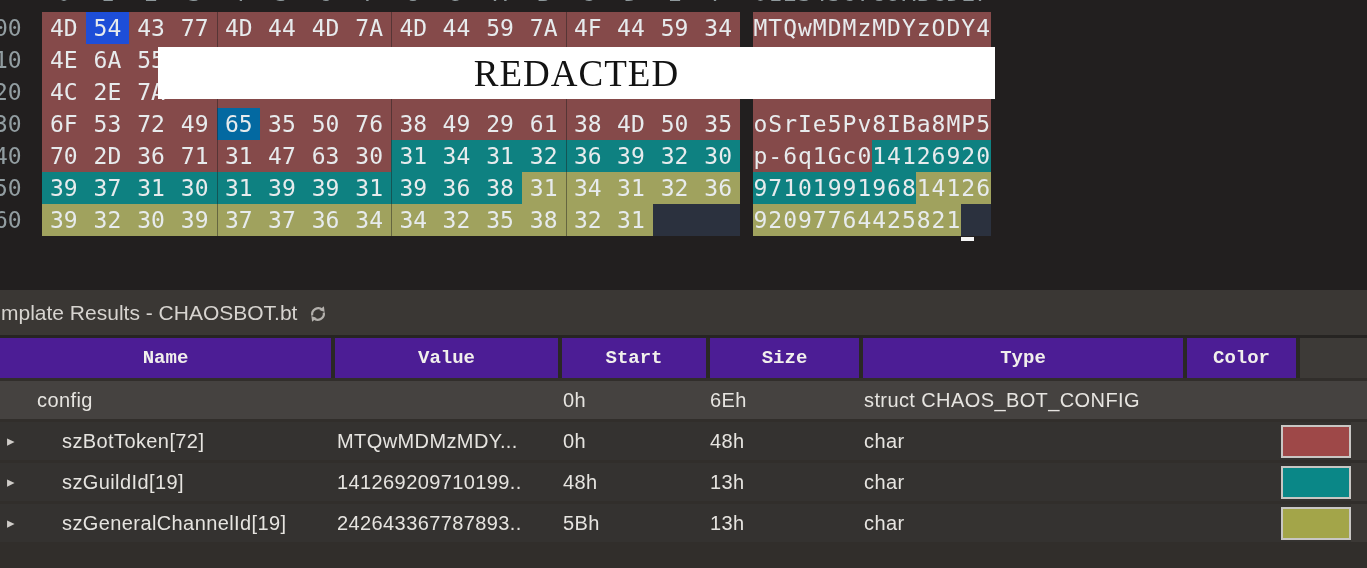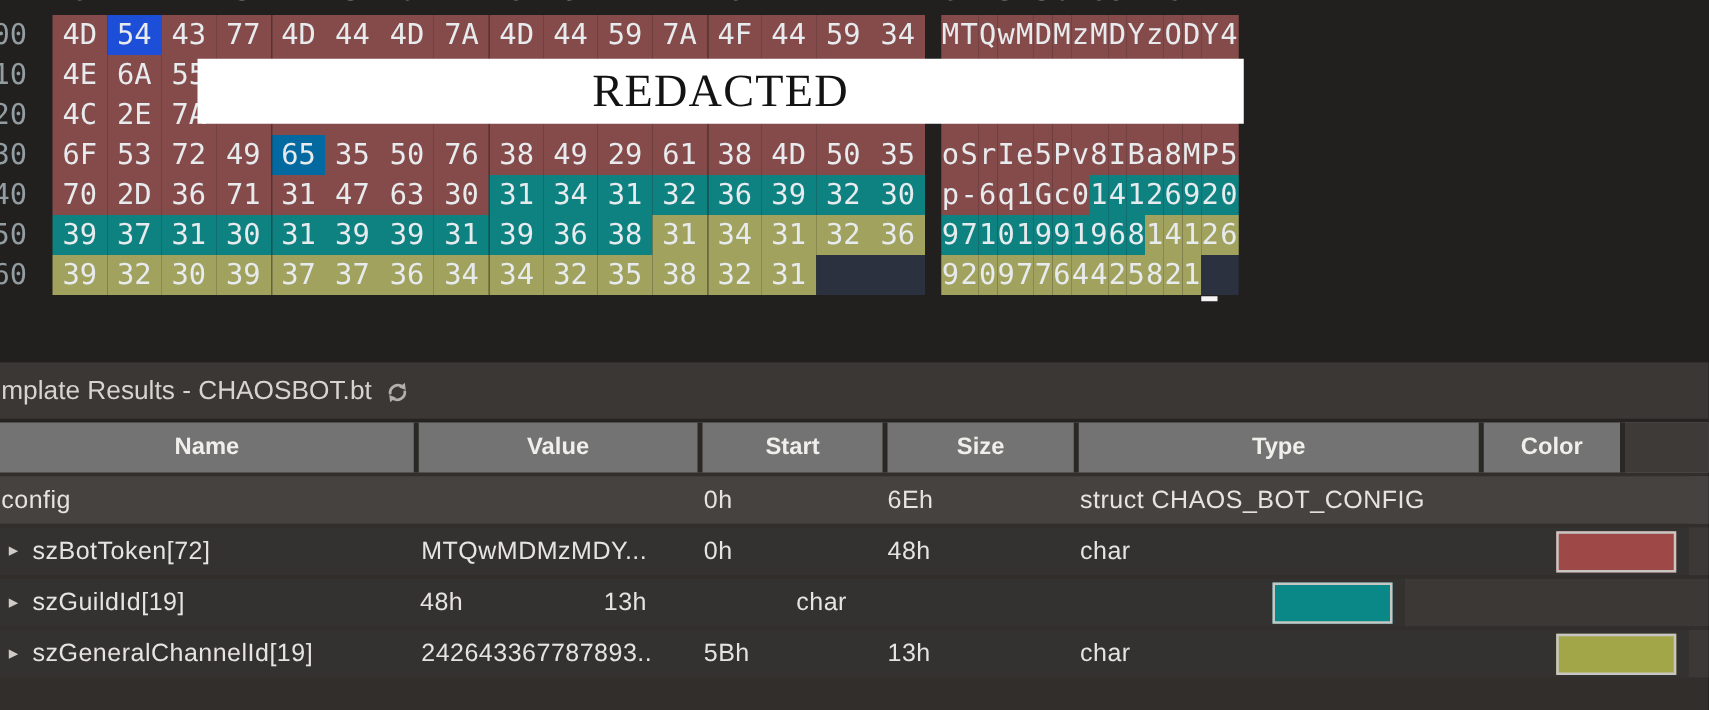--- a/index.html
+++ b/index.html
@@ -39,32 +39,32 @@
 
   
   .panel { position:absolute; left:0; top:290px; width:1367px; height:278px; background:#312E2B; }
   .panel-title-bar {
     height:48px; background:#3A3734; border-bottom:3px solid #262422;
     display:flex; align-items:center; padding-left:1px;
   }
   .panel-title { font-size:21px; color:#D7D4D0; }
   .refresh-icon { margin-left:11px; margin-top:2px; }
 
-  .thead { display:flex; height:40px; background:#737373; }
+  .thead { display:flex; height:40px; background:#4c1d95;font-family:Liberation Mono, monospace; }
   .th {
     line-height:40px; text-align:center; font-weight:bold; font-size:19px; color:#F1EFEC;
     border-left:4px solid #2A2825; overflow:hidden;
   }
   .th:first-child { border-left:none; }
   .th-fill { flex:1; background:#3D3A37; border-left:4px solid #2A2825; }
 
   .tbody { }
   .tr { display:flex; height:38px; margin-top:3px; background:#343230; position:relative; }
   .tr.light { background:#454240; }
-  .td { line-height:38px; font-size:20px; color:#E6E4E0; white-space:nowrap; overflow:hidden; letter-spacing:0.4px; }
+  .td { line-height:38px; font-size:20px; color:#E6E4E0; white-space:nowrap; overflow:hidden; letter-spacing:0.4px;padding-left:36px; }
   .td-name { position:relative; }
   .expand-arrow { position:absolute; left:7px; top:0; line-height:38px; font-size:15px; color:#CFCCC8; }
   .name-label { display:inline-block; }
   .name-label.indent { margin-left:26px; }
   .name-label.root { margin-left:1px; }
   .td-value { padding-left:6px; }
   .td-start { padding-left:5px; }
   .td-size { padding-left:4px; }
   .td-type { padding-left:5px; }
   .td-color { display:flex; align-items:center; }
@@ -439,20 +439,21 @@
           <div class="td td-start" style="width: 148px;">0h</div>
           <div class="td td-size" style="width: 153px;">48h</div>
           <div class="td td-type" style="width: 379px;">char</div>
           <div class="td td-color" style="width: 113px;">
             <div class="swatch" style="background: rgb(158, 72, 72);"></div>
           </div>
           <div class="tr-fill"></div>
         </div>
         <div class="tr">
           <div class="td td-name" style="width: 331px;"><span class="expand-arrow">▸</span><span class="name-label indent">szGuildId[19]</span></div>
+          <div class="td td-value" style="width: 227px;">141269209710199..</div>
           <div class="td td-start" style="width: 148px;">48h</div>
           <div class="td td-size" style="width: 153px;">13h</div>
           <div class="td td-type" style="width: 379px;">char</div>
           <div class="td td-color" style="width: 113px;">
             <div class="swatch" style="background: rgb(10, 135, 135);"></div>
           </div>
           <div class="tr-fill"></div>
         </div>
         <div class="tr">
           <div class="td td-name" style="width: 331px;"><span class="expand-arrow">▸</span><span class="name-label indent">szGeneralChannelId[19]</span></div>

